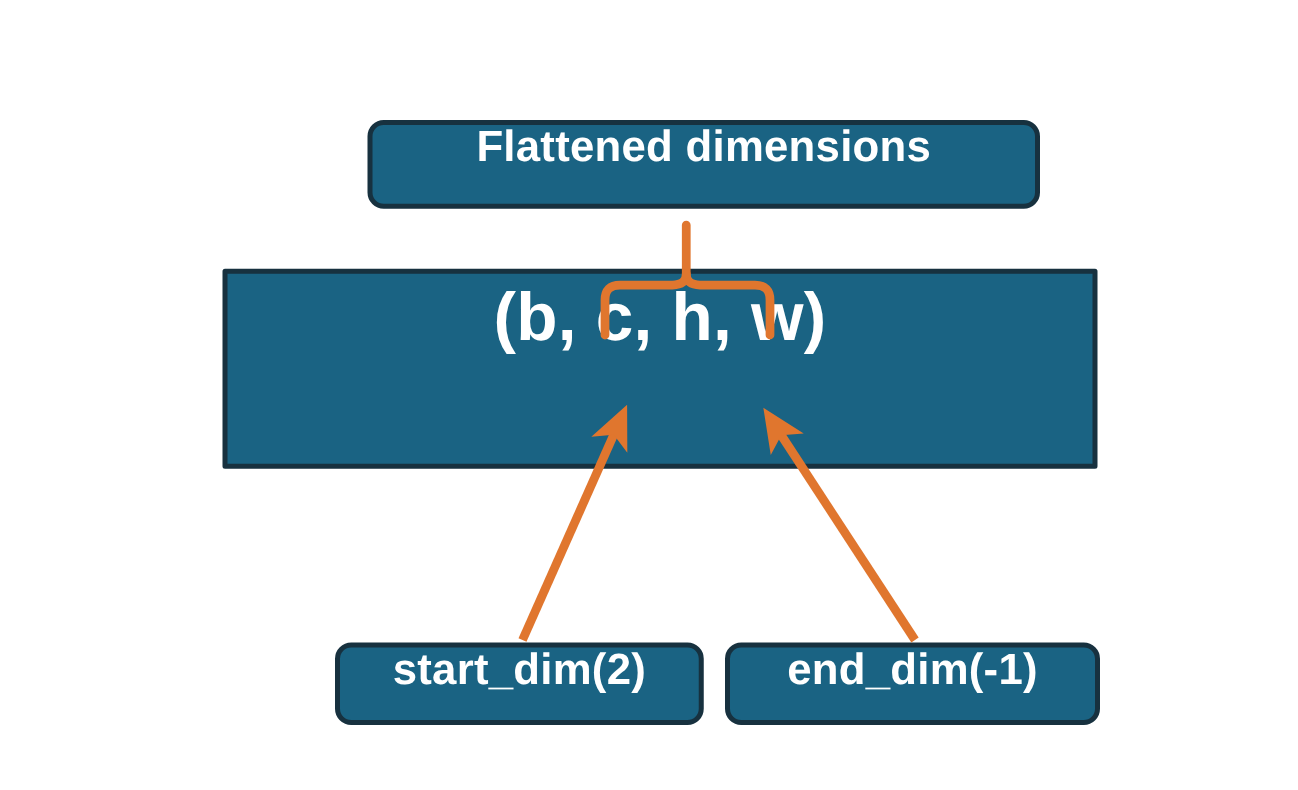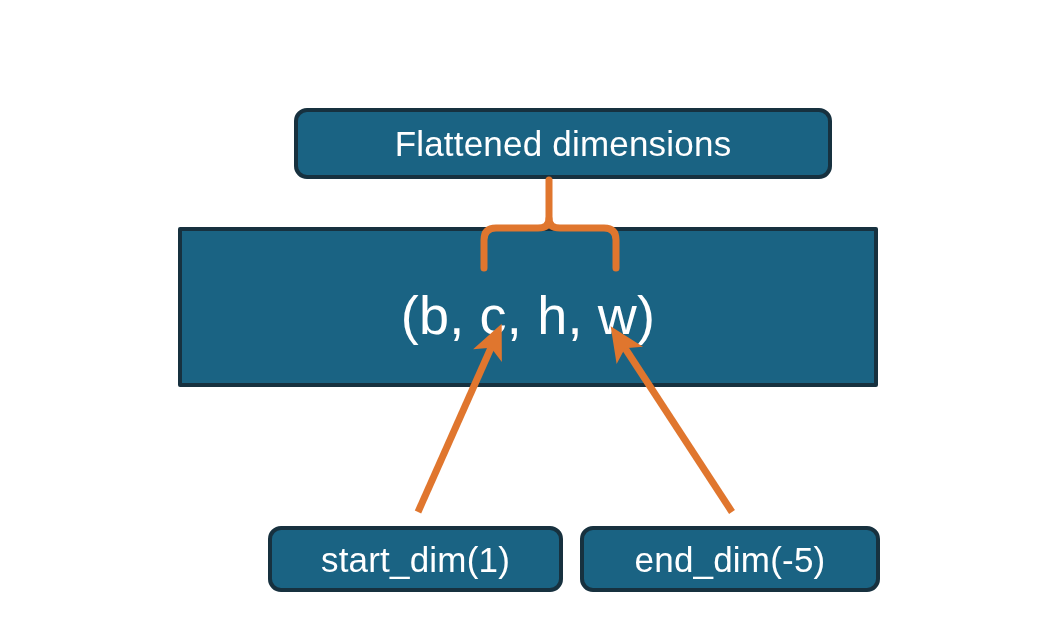--- a/index.html
+++ b/index.html
@@ -17,29 +17,27 @@
     height: 632px;
     background: #ffffff;
     overflow: hidden;
   }
   .box {
     position: absolute;
     box-sizing: border-box;
     background: #1a6383;
     border: 4px solid #17313f;
     display: flex;
-    align-items: center;
     justify-content: center;
     color: #ffffff;
-    font-weight: 400;
+    font-weight: 700;
     letter-spacing: 0.2px;
     line-height: 1;
     white-space: nowrap;
     user-select: none;
-    margin-top: 12px;
   }
   #box-flattened {
     left: 294px;
     top: 96px;
     width: 538px;
     height: 71px;
     border-radius: 13px;
     font-size: 35px;
   }
   #box-shape {
@@ -86,25 +84,25 @@
 
   <div class="box" id="box-flattened">
     <span class="box-text">Flattened dimensions</span>
   </div>
 
   <div class="box" id="box-shape">
     <span class="shape-text">(b, c, h, w)</span>
   </div>
 
   <div class="box" id="box-start-dim">
-    <span class="box-text">start_dim(1)</span>
+    <span class="box-text">start_dim(2)</span>
   </div>
 
   <div class="box" id="box-end-dim">
-    <span class="box-text">end_dim(-5)</span>
+    <span class="box-text">end_dim(-1)</span>
   </div>
 
   <svg id="annotations" viewBox="0 0 1038 632">
     <defs>
       <marker id="arrowhead" markerWidth="5.2" markerHeight="5.2" refX="2.3" refY="2.6" orient="auto" markerUnits="strokeWidth">
         <path d="M 0,0.35 L 5,2.6 L 0,4.85 L 1.25,2.6 Z" fill="#e0762e"></path>
       </marker>
     </defs>
 
     <path d="M 484,268

